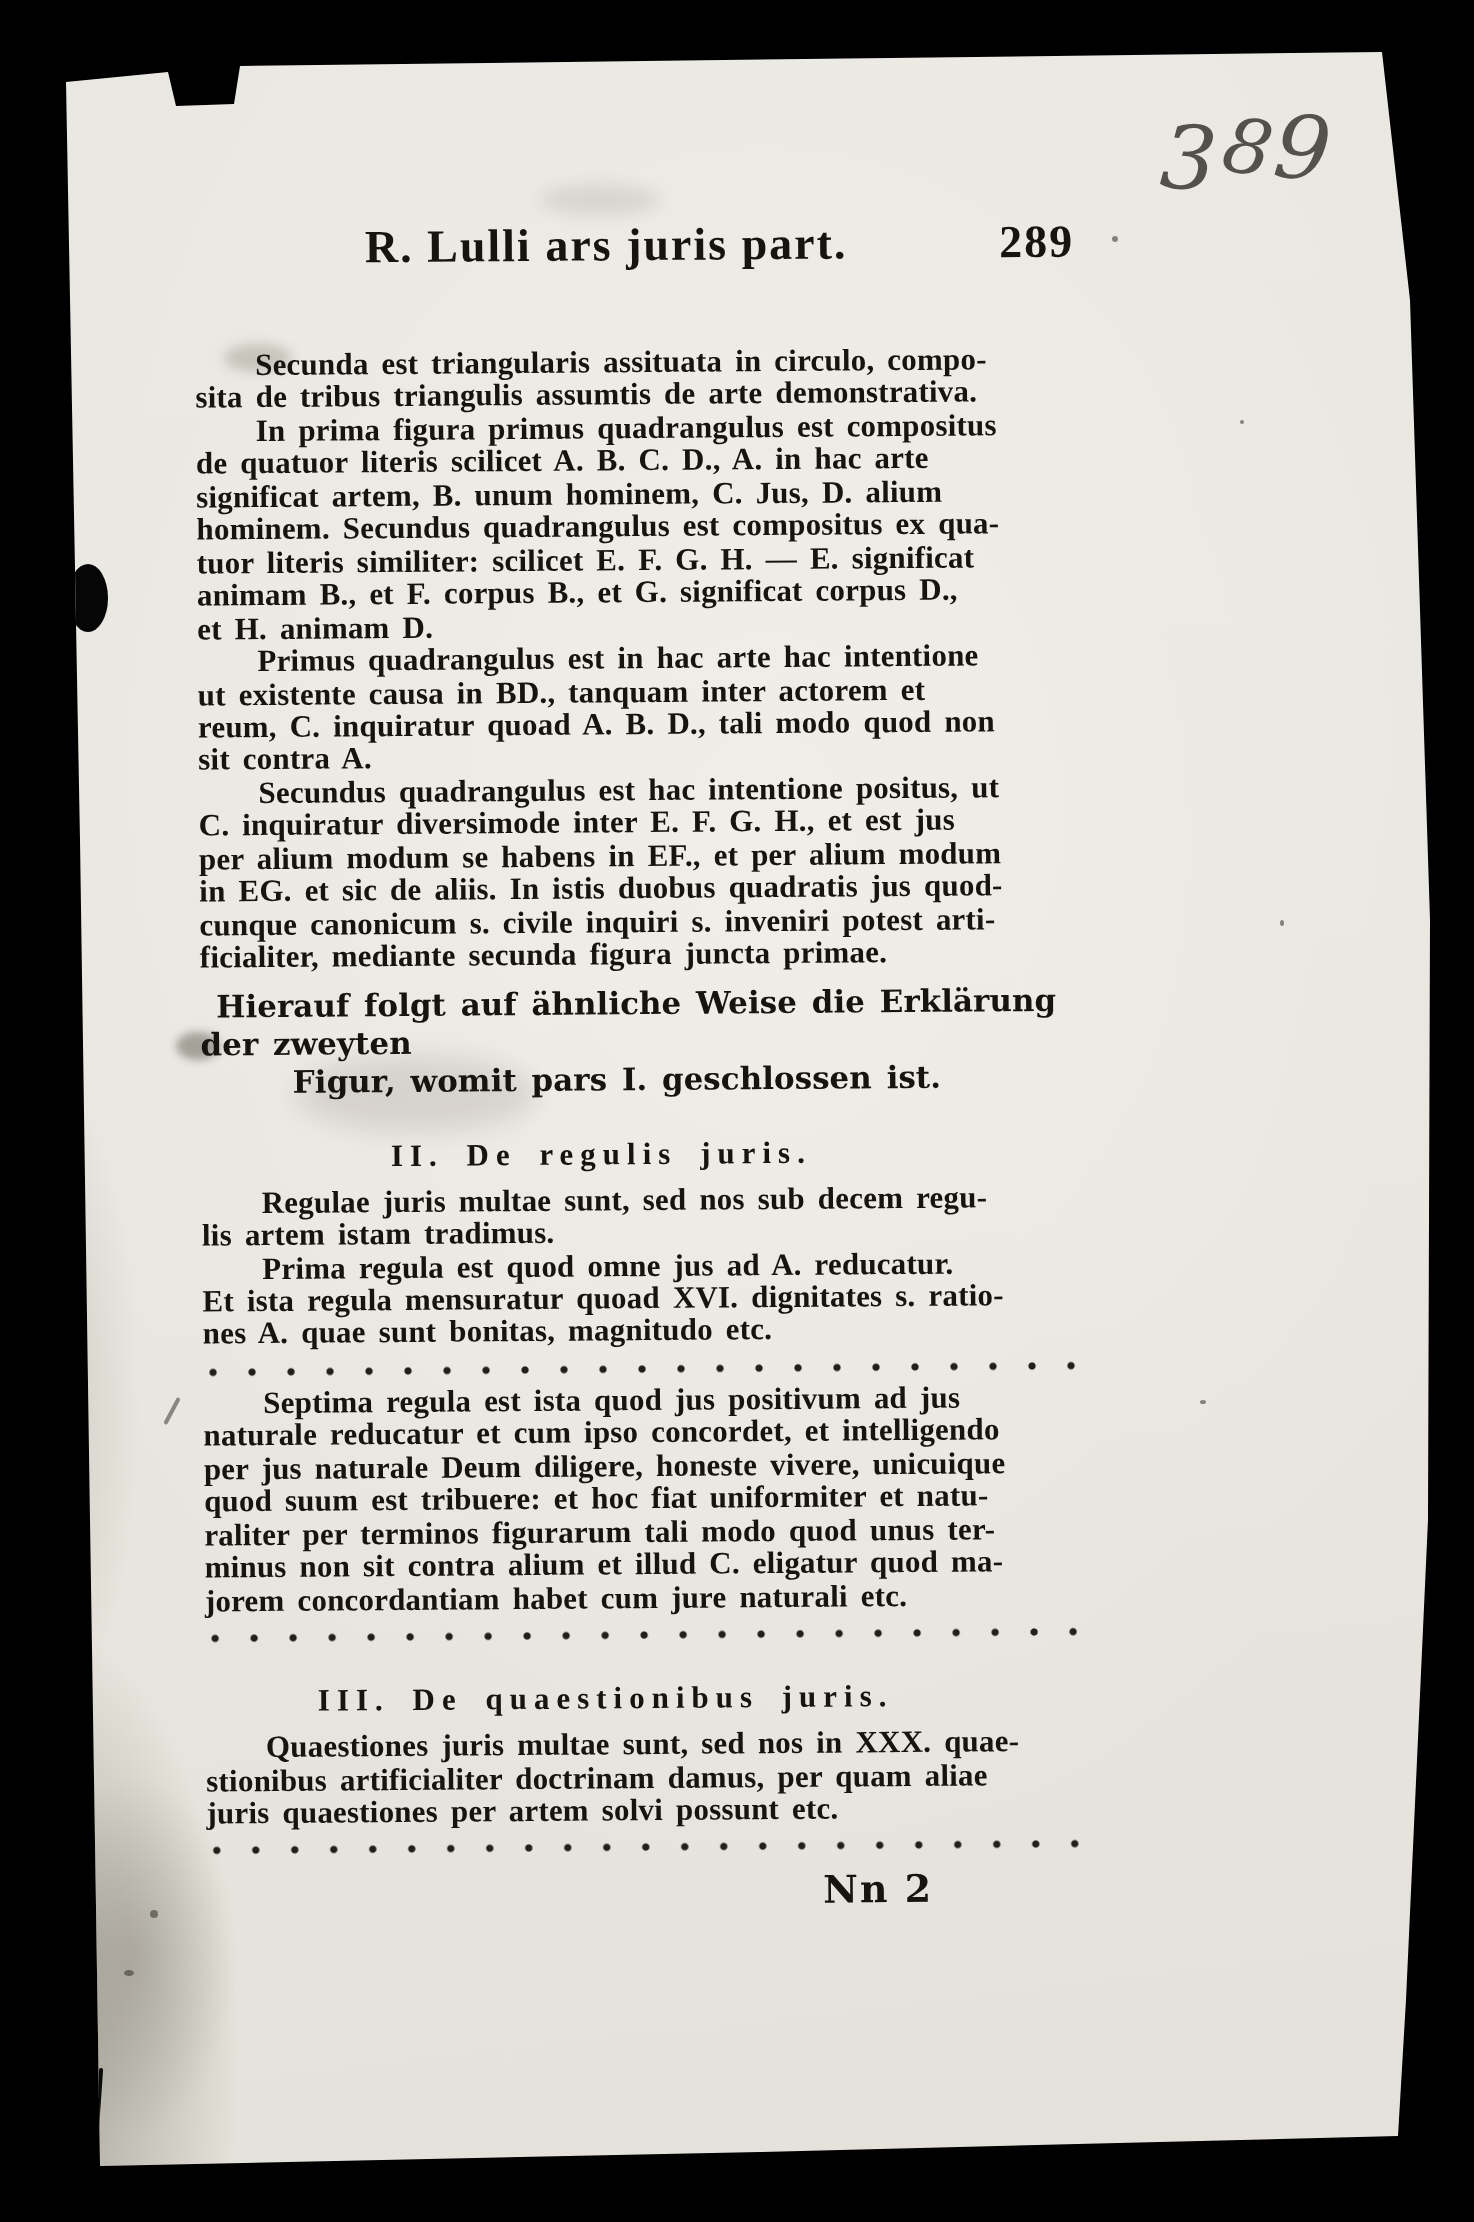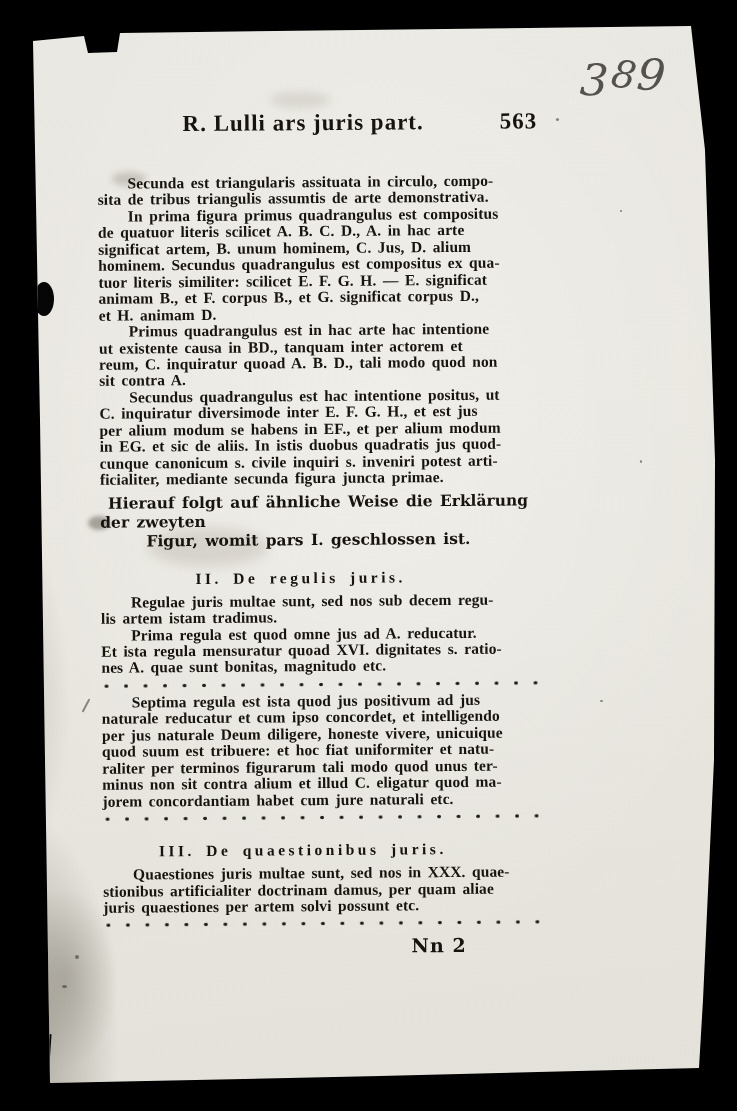--- a/index.html
+++ b/index.html
@@ -105,21 +105,21 @@
   <div class="speck" style="left:62px;top:985px;width:5px;height:3px;"></div>
 
   <div class="handwritten">
     <span class="d1">3</span><span class="d2">8</span><span class="d3">9</span>
   </div>
 
   <div class="column">
 
     <div class="header-row">
       <span class="running-title">R. Lulli ars juris part.</span>
-      <span class="page-number">563</span>
+      <span class="page-number">289</span>
     </div>
 
     <div class="para">Secunda est triangularis assituata in circulo, compo-
 sita de tribus triangulis assumtis de arte demonstrativa.</div>
     <div class="para">In prima figura primus quadrangulus est compositus
 de quatuor literis scilicet A. B. C. D., A. in hac arte
 significat artem, B. unum hominem, C. Jus, D. alium
 hominem.  Secundus quadrangulus est compositus ex qua-
 tuor literis similiter:  scilicet E. F. G. H. — E. significat
 animam B., et F. corpus B., et G. significat corpus D.,

